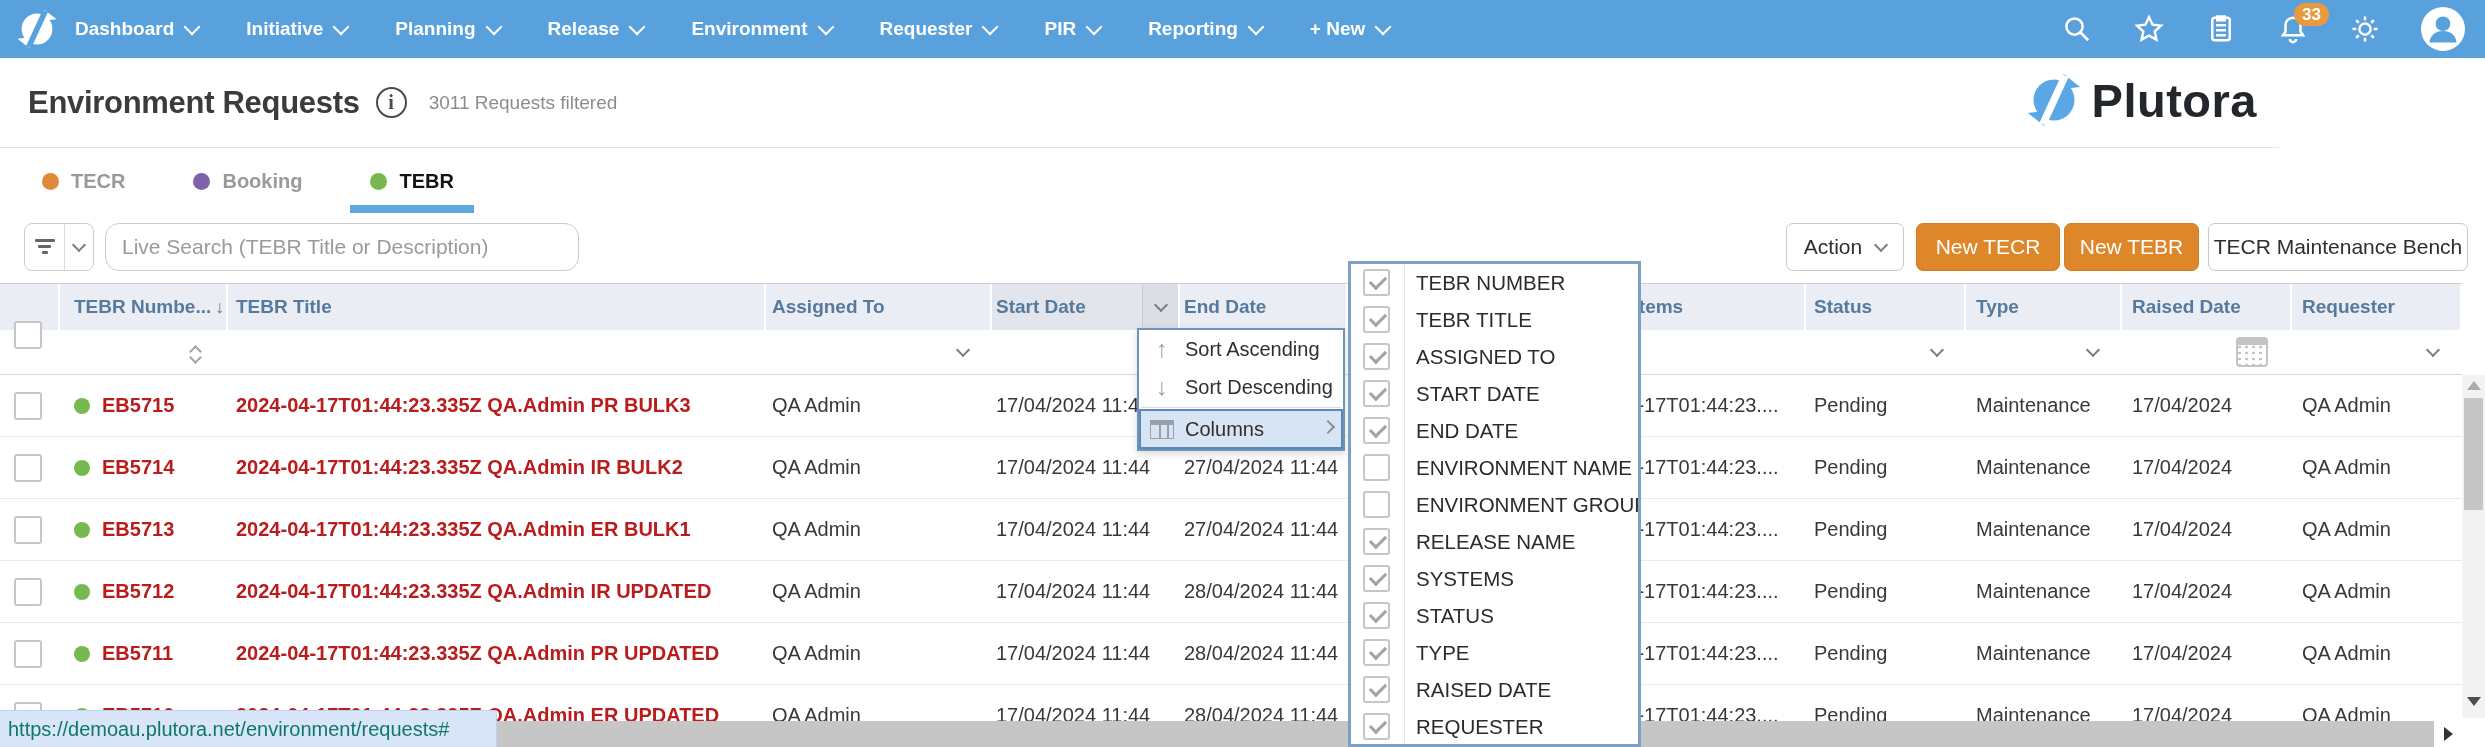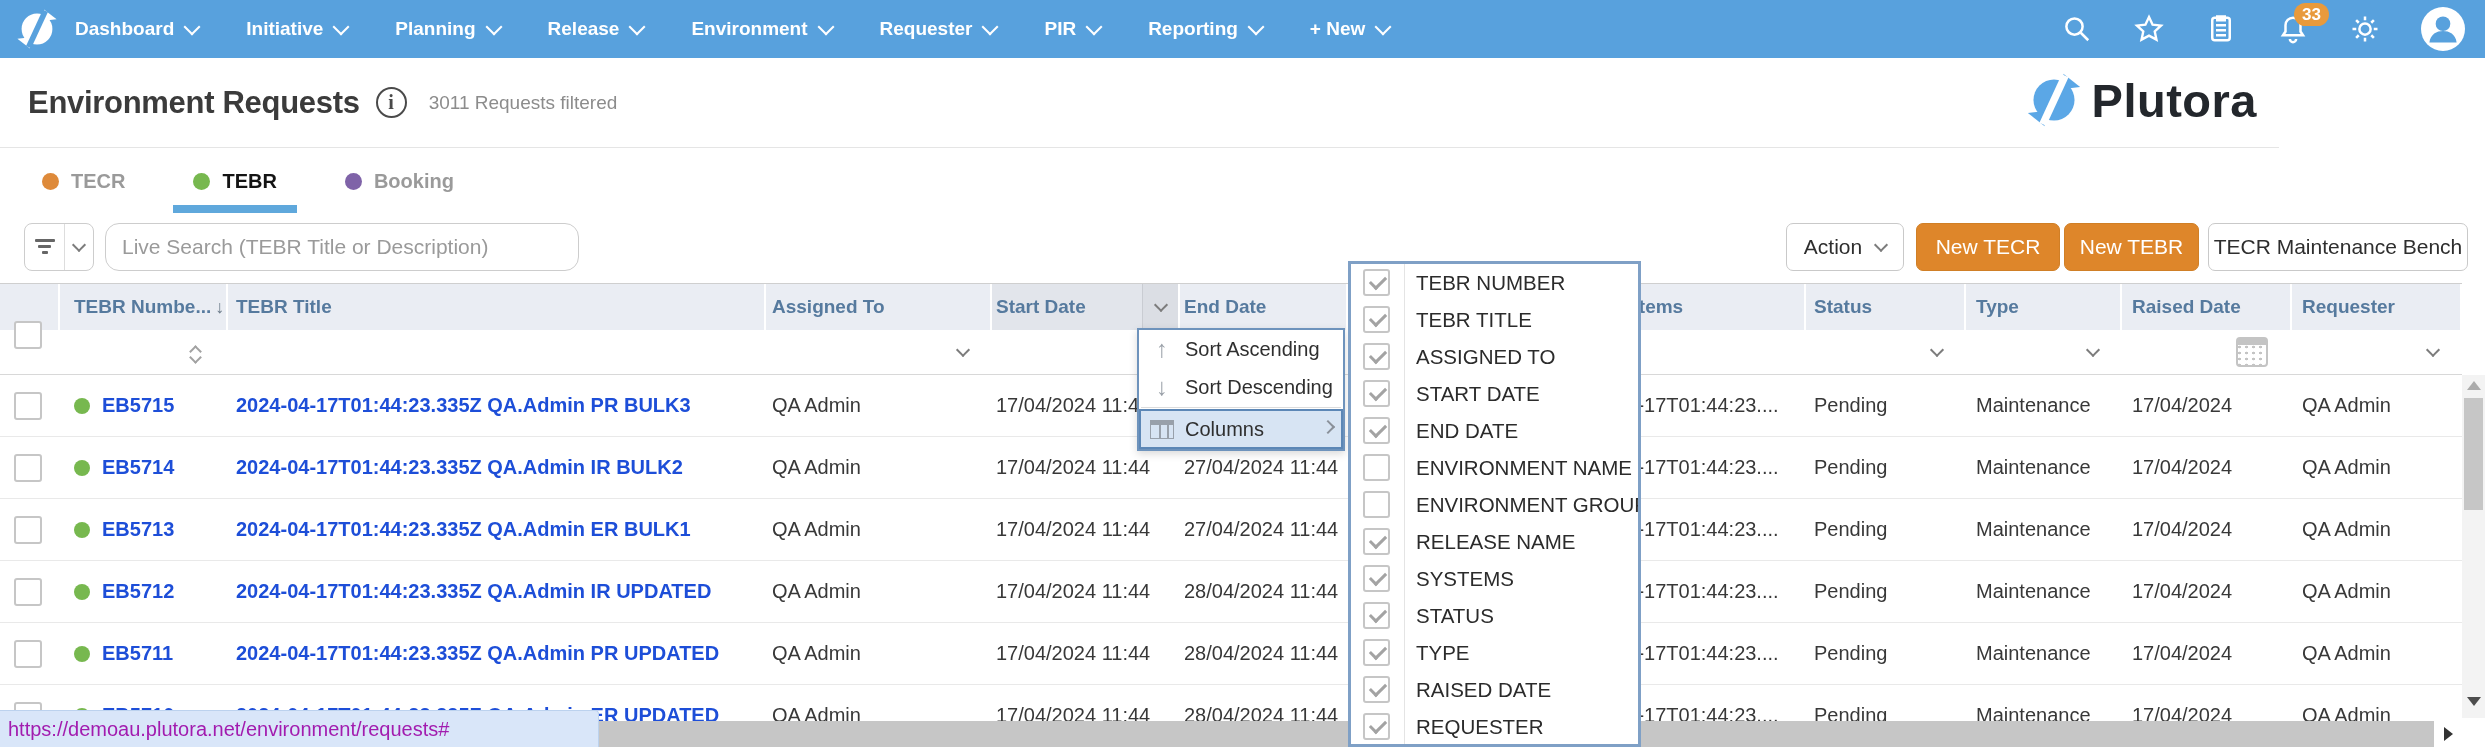--- a/index.html
+++ b/index.html
@@ -111,21 +111,21 @@
   .c-assigned { width:226px; padding-left:6px; }
   .c-start { width:188px; padding-left:4px; }
   .c-end { width:168px; padding-left:4px; }
   .c-systems { width:458px; padding-left:216px; }
   .hdr-systems-pad { padding-left:257px; }
   .c-status { width:160px; padding-left:8px; }
   .c-type { width:156px; padding-left:10px; }
   .c-raised { width:170px; padding-left:10px; }
   .c-requester { width:170px; padding-left:10px; }
   .status-dot { width:16px; height:16px; border-radius:50%; background:#77B84F; margin-right:12px; flex:0 0 auto; }
-  .bold-cell { font-weight:700; color:#1d4ed8; }
+  .bold-cell { font-weight:700; color:#b91c1c; }
   
   .ctx-menu { position:absolute; left:1137px; top:328px; width:208px; background:#fff;
     border:2px solid #6E93BC; z-index:40; box-shadow:0 3px 8px rgba(0,0,0,0.15); }
   .menu-item { height:38px; display:flex; align-items:center; font-size:20px; color:#2F2F2F;
     cursor:pointer; position:relative; }
   .menu-ico { width:46px; display:flex; align-items:center; justify-content:center;
     color:#9AA0A8; font-size:24px; }
   .menu-sep { height:1px; background:#DCDCDC; margin:1px 2px; }
   .menu-item.highlight { height:40px; background:#D7E4F3; box-shadow:inset 0 0 0 2px #5C87B6; }
   .submenu-arrow { position:absolute; right:10px; color:#8A9099; width:10px; height:10px;
@@ -152,24 +152,24 @@
     border-left:7px solid transparent; border-right:7px solid transparent;
     border-top:9px solid #4D4D4D; }
   .hscroll { position:absolute; left:0; top:721px; width:2462px; height:26px;
     background:#E6E6E6; z-index:6; }
   .hscroll-thumb { position:absolute; left:0; top:0; height:26px; width:2434px; background:#C6C6C6; }
   .hscroll-right { position:absolute; right:0; top:0; width:28px; height:26px; background:#fff;
     display:flex; align-items:center; justify-content:center; }
   .hscroll-arrow { width:0; height:0; border-top:7px solid transparent;
     border-bottom:7px solid transparent; border-left:9px solid #333; }
   
-  .url-tip { position:absolute; left:0; top:710px; width:599px; height:37px;
+  .url-tip { position:absolute; left:0; top:710px; width:497px; height:37px;
     background:#D9E6F9; border:1px solid #BCD2EE; border-left:none; border-bottom:none;
     border-top-right-radius:4px; z-index:50; display:flex; align-items:center; padding-left:8px;
-    font-size:20px; color:#a21caf; white-space:nowrap; overflow:hidden; }
+    font-size:20px; color:#0f766e; white-space:nowrap; overflow:hidden; }
 </style>
 </head>
 <body>
 
 <div class="topnav">
   <svg class="nav-logo" viewBox="0 0 30 30">
     <circle cx="15" cy="15" r="11" fill="#fff"></circle>
     <path d="M20 1 L29 8 L21 9 Z" fill="#fff"></path>
     <path d="M10 29 L1 22 L9 21 Z" fill="#fff"></path>
     <line x1="21" y1="2" x2="9" y2="28" stroke="#58A1DD" stroke-width="4"></line>
@@ -282,28 +282,28 @@
   </div>
 </div>
 
 <div class="tabs">
 
     <div class="tab">
       <span class="tab-dot" style="background-color: rgb(222, 138, 58);"></span>
       <span class="tab-label">TECR</span>
     </div>
 
+    <div class="tab">
+      <span class="tab-dot" style="background-color: rgb(127, 99, 168);"></span>
+      <span class="tab-label">Booking</span>
+    </div>
+
     <div class="tab active">
       <span class="tab-dot" style="background-color: rgb(119, 184, 79);"></span>
       <span class="tab-label">TEBR</span>
-    </div>
-
-    <div class="tab">
-      <span class="tab-dot" style="background-color: rgb(127, 99, 168);"></span>
-      <span class="tab-label">Booking</span>
     </div>
   </div>
 
 <div class="toolbar">
   <div class="filter-split">
     <span class="filter-seg">
       <span class="filter-bars">
           <i></i>
           <i></i>
           <i></i>

